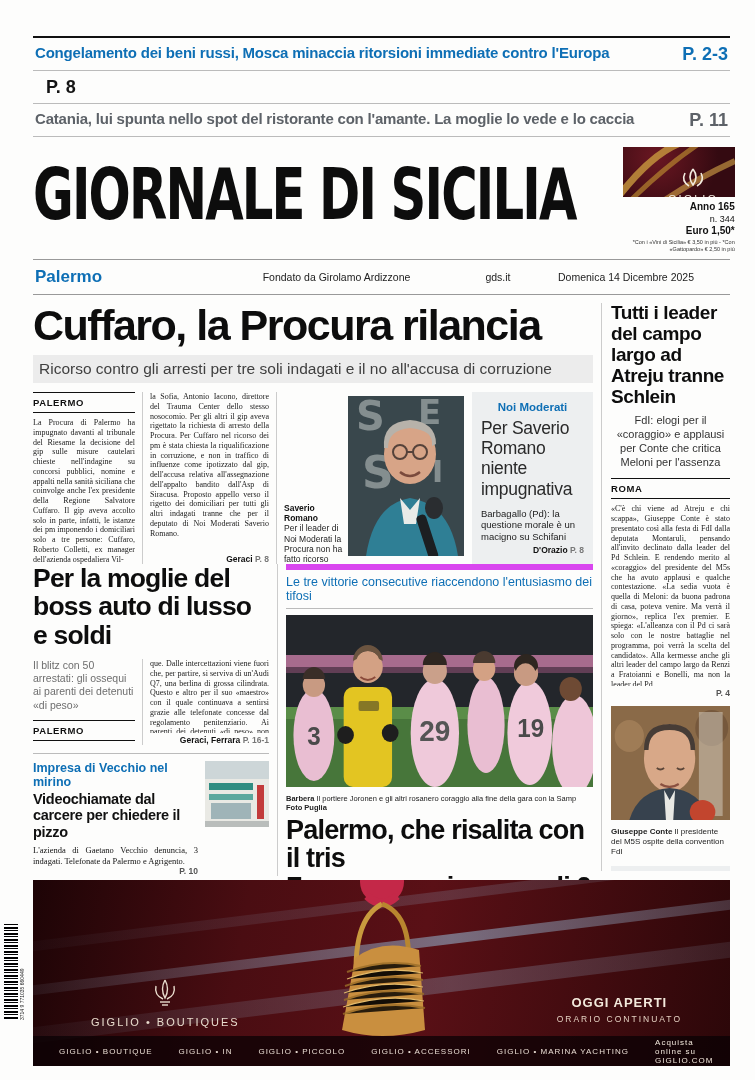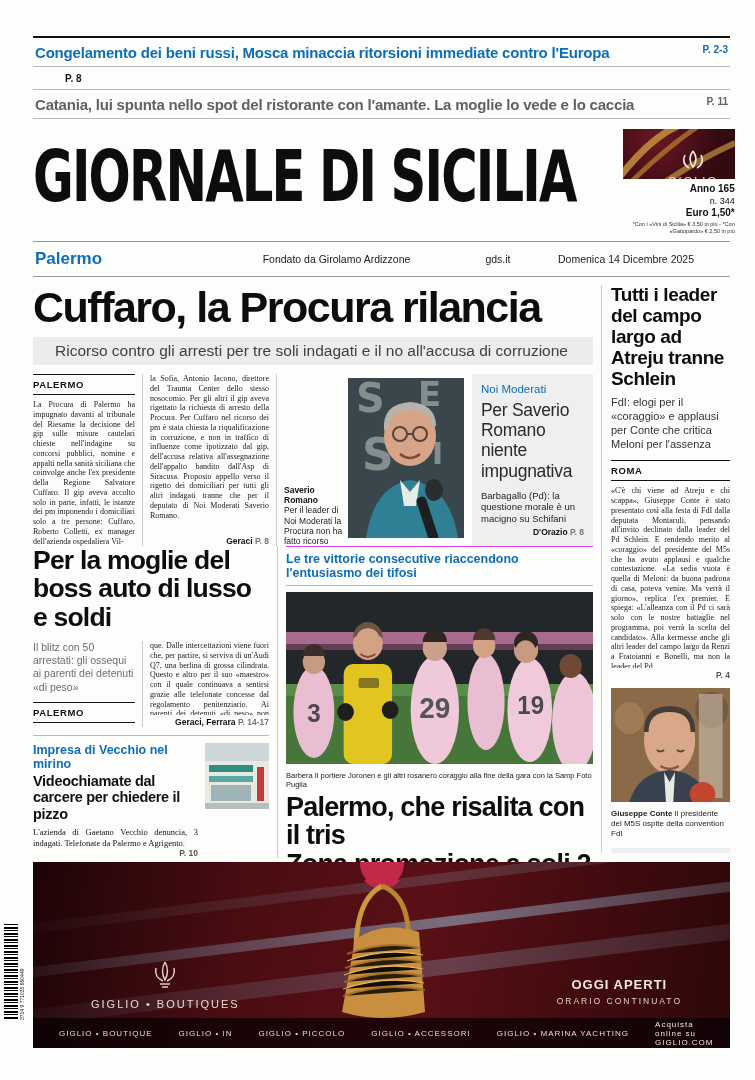--- a/index.html
+++ b/index.html
@@ -9,21 +9,21 @@
     background:#fdfdfc; font-family:"Liberation Sans", sans-serif; color:#111;
     overflow:hidden;
   }
   .inner { position:absolute; left:33px; top:10px; width:697px; }
 
   
   .strip { border-top:2px solid #111; margin-top:26px; }
   .strip-row { display:flex; justify-content:space-between; align-items:flex-start;
     padding:6px 2px 5px 2px; border-bottom:1px solid #bbb; }
   .strip-row .h { font-weight:bold; font-size:15px; letter-spacing:-.2px; }
-  .strip-row .p { font-weight:bold; font-size:10px; white-space:nowrap; margin-left:30px; }
+  .strip-row .p { font-weight:bold; font-size:18px; white-space:nowrap; margin-left:11px; }
   .c-blue { color:#0e6fb5; }
   .c-black { color:#141414; }
   .c-gray { color:#5d6268; }
 
   
   .masthead { display:flex; justify-content:space-between; margin-top:10px; height:106px; }
   .mast-title { font-family:"DejaVu Sans", sans-serif; font-weight:bold; font-size:54px;
     letter-spacing:-2px; white-space:nowrap; transform:scale(.92,1.32); transform-origin:left top;
     color:#0d0d0d; margin-top:6px; }
   .mast-right { display:flex; flex-direction:column; align-items:flex-end; }
@@ -41,67 +41,67 @@
   .edbar .mid { flex:1; text-align:center; }
   .edbar .site { width:120px; text-align:center; }
   .edbar .date { width:170px; text-align:left; }
 
   
   .main { display:flex; margin-top:8px; height:568px; }
   .main-left { flex:0 0 560px; }
   .main-right { flex:1; border-left:1px solid #ccc; padding-left:9px; margin-left:8px; overflow:hidden; }
 
   .lead-hl { font-weight:bold; font-size:43px; letter-spacing:-1.5px; color:#0d0d0d; line-height:1.05; }
-  .lead-sub { background:#ececec; color:#3f3f3f; font-size:15.5px; padding:5px 22px; margin-top:7px; }
+  .lead-sub { background:#ececec; color:#3f3f3f; font-size:15.5px; padding:5px 6px; margin-top:7px; }
 
   .lead-cols { display:flex; margin-top:9px; height:172px; overflow:hidden; }
   .serif { font-family:"Liberation Serif", serif; font-size:8px; line-height:1.22; text-align:justify; color:#1a1a1a; }
   .kick { font-weight:bold; font-size:9.5px; letter-spacing:.6px; border-top:1px solid #111;
     border-bottom:1px solid #111; padding:4px 0 4px 0; margin-bottom:5px; }
   .colA { width:102px; overflow:hidden; }
   .colB { width:119px; overflow:hidden; display:flex; flex-direction:column; }
   .vr { width:1px; background:#ccc; margin:0 7px; }
   .byline { text-align:right; font-size:8.5px; margin-top:2px; }
   .byline .n { font-weight:bold; }
   .byline .pg { color:#777; font-weight:bold; }
   .capcol { width:64px; display:flex; flex-direction:column; justify-content:flex-end; padding-right:5px; overflow:hidden; }
   .capname { font-weight:bold; font-size:8.5px; }
   .captext { font-size:8.5px; line-height:1.2; color:#222; }
   .leadphoto { width:116px; height:160px; margin-top:4px; }
   .nmbox { flex:1; background:#edeff0; margin-left:8px; padding:9px 9px; display:flex; flex-direction:column; }
-  .boxkick { color:#0e6fb5; font-weight:normal; font-size:11.5px; }
+  .boxkick { color:#0e6fb5; font-weight:bold; font-size:11.5px;text-align:center; }
   .nmbox .bhl { font-size:17.5px; color:#2a2a2a; line-height:1.15; margin-top:5px; letter-spacing:-.3px; }
   .nmbox .btx { font-size:9.5px; color:#222; line-height:1.25; margin-top:auto; }
 
   .row2 { display:flex; height:312px; }
   .bosscol { flex:0 0 224px; display:flex; flex-direction:column; }
   .sportcol { flex:1; margin-left:8px; border-left:1px solid #ccc; padding-left:8px; }
 
   .boss-hl { font-weight:bold; font-size:26.5px; letter-spacing:-.8px; line-height:1.07; color:#0d0d0d; }
   .boss-cols { display:flex; margin-top:10px; height:152px; overflow:hidden; }
   .boss-sub { color:#6e6e6e; font-size:10.5px; line-height:1.25; margin-bottom:8px; }
   .hr { border-top:1px solid #bbb; margin:8px 0 7px 0; }
   .vecchio { display:flex; }
   .veckick { color:#0e6fb5; font-weight:bold; font-size:12.5px; }
   .vechl { font-weight:bold; font-size:14.5px; line-height:1.12; letter-spacing:-.3px; margin-top:2px; }
   .vecbody { font-family:"Liberation Serif", serif; font-size:8.5px; line-height:1.25; margin-top:5px; text-align:justify; }
   .vecpage { text-align:right; font-weight:bold; font-size:8.5px; color:#555; }
   .vecphoto { width:64px; height:66px; margin-left:7px; flex:0 0 auto; }
 
-  .sportkick { color:#0e6fb5; font-weight:bold; font-size:12.5px; border-top:1px solid #d946ef;
+  .sportkick { color:#0e6fb5; font-weight:normal; font-size:12.5px; border-top:6px solid #d946ef;
      border-bottom:1px solid #bbb; padding:5px 0; }
   .sportphoto { width:100%; height:172px; margin-top:6px; }
   .sportcap { font-size:7.5px; color:#222; margin-top:3px; }
-  .sportcap .b { font-weight:normal; }
+  .sportcap .b { font-weight:bold; }
   .sport-hl { font-weight:bold; font-size:27px; letter-spacing:-.8px; line-height:1.05; margin-top:4px; color:#0d0d0d; }
   .sport-sub { font-size:12.5px; color:#3c3c3c; margin-top:4px; }
 
   
   .r-hl { font-weight:bold; font-size:19px; line-height:1.1; letter-spacing:-.4px; color:#0d0d0d; }
-  .r-sub { font-size:11px; color:#333; line-height:1.25; margin-top:7px; }
+  .r-sub { font-size:11px; color:#333; line-height:1.25; margin-top:7px;text-align:center; }
   .r-kick { margin-top:9px; }
   .r-body { height:182px; overflow:hidden; }
   .r-page { text-align:right; font-weight:bold; font-size:8.5px; color:#555; margin-top:2px; }
   .contephoto { width:100%; height:114px; margin-top:8px; }
   .r-cap { font-size:8px; line-height:1.2; color:#222; margin-top:3px; }
   .r-cap .b { font-weight:bold; }
   .mvbox { background:#edeff0; margin-top:10px; padding:8px 9px 6px 9px; }
 
   
   .ad { position:relative; margin-top:9px; height:186px; overflow:hidden;
@@ -243,21 +243,21 @@
             <div class="boss-hl">Per la moglie del boss auto di lusso e soldi</div>
             <div class="boss-cols">
               <div class="colA">
                 <div class="boss-sub">Il blitz con 50 arrestati: gli ossequi ai parenti dei detenuti «di peso»</div>
                 <div class="kick">PALERMO</div>
 
               </div>
               <div class="vr"></div>
               <div class="colB" style="flex:1;">
                 <div class="serif" style="flex:1; overflow:hidden;">que. Dalle intercettazioni viene fuori che, per partire, si serviva di un'Audi Q7, una berlina di grossa cilindrata. Questo e altro per il suo «maestro» con il quale continuava a sentirsi grazie alle telefonate concesse dal regolamento penitenziario. Ai parenti dei detenuti «di peso» non mancavano le somme di denaro necessarie per una vita agiata. Sul fronte del narcotraffico emergono invece dissidi e tensioni tra i clan coinvolti.</div>
-                <div class="byline"><span class="n">Geraci, Ferrara</span> <span class="pg">P. 14-17</span></div>
+                <div class="byline"><span class="n">Geraci, Ferrara</span> <span class="pg">P. 16-1</span></div>
               </div>
             </div>
             <div class="hr"></div>
 
             <div class="vecchio">
               <div style="flex:1; overflow:hidden;">
                 <div class="veckick">Impresa di Vecchio nel mirino</div>
                 <div class="vechl">Videochiamate dal carcere per chiedere il pizzo</div>
                 <div class="vecbody">L'azienda di Gaetano Vecchio denuncia, 3 indagati. Telefonate da Palermo e Agrigento.</div>
                 <div class="vecpage">P. 10</div>

